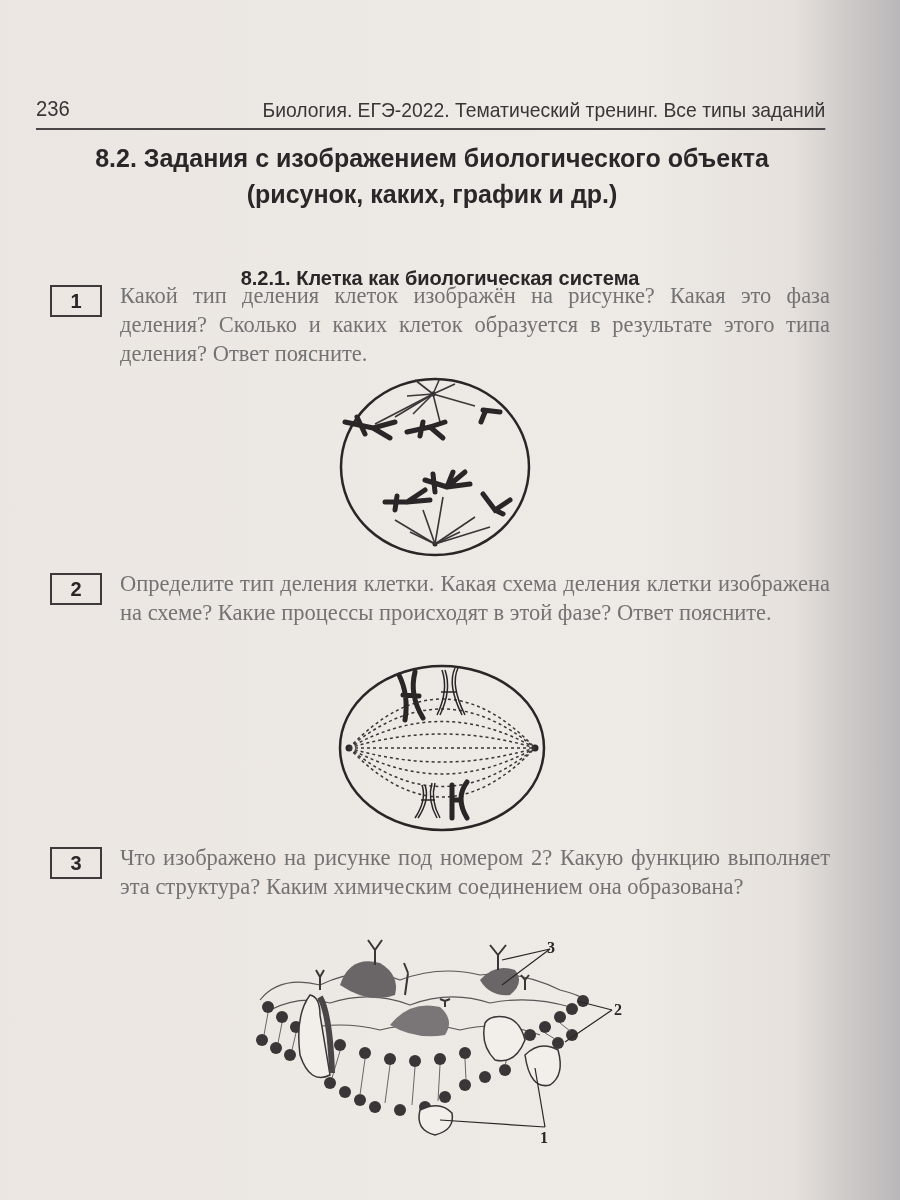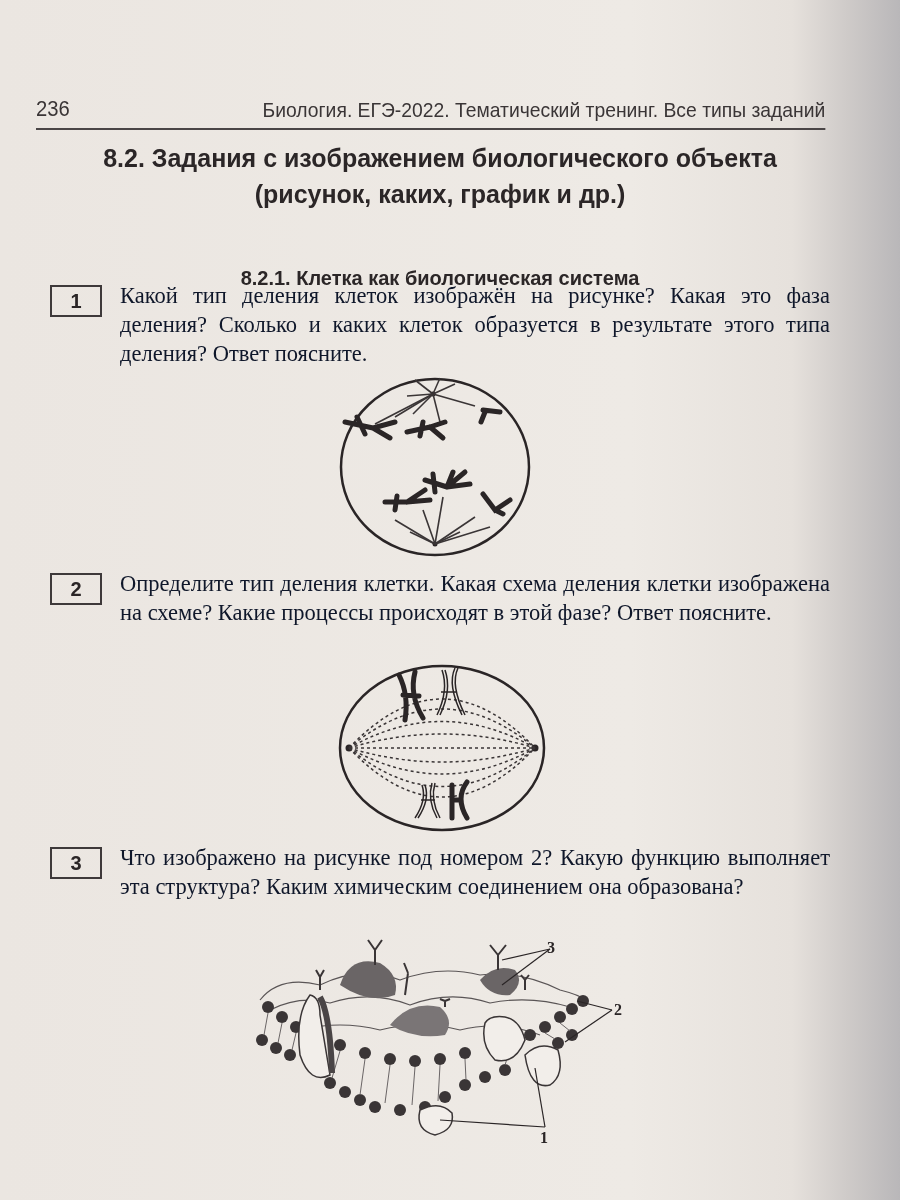--- a/index.html
+++ b/index.html
@@ -15,21 +15,21 @@
     display: flex; justify-content: space-between; align-items: flex-end;
     font-family: "Liberation Sans", sans-serif;
     font-size: 21px; color: #3a3536;
     padding-bottom: 6px;
     border-bottom: 2px solid #4a4546;
     transform: scaleX(0.92); transform-origin: left bottom;
     width: 858px;
   }
   .page-number { font-size: 22px; }
   .section-title {
-    position: absolute; left: 60px; top: 140px; width: 760px;
+    position: absolute; left: 52px; top: 140px; width: 760px;
     text-align: center;
     font-family: "Liberation Sans", sans-serif; font-weight: bold;
     font-size: 25px; line-height: 36px; color: #2b2627;
   }
   .subsection-title {
     position: absolute; left: 60px; top: 243px; width: 760px;
     text-align: center;
     font-family: "Liberation Sans", sans-serif; font-weight: bold;
     font-size: 20px; color: #2b2627; margin-top: 24px;
   }
@@ -39,21 +39,21 @@
   .task-num {
     position: absolute; left: 0; top: 0;
     width: 52px; height: 32px; border: 2px solid #3e393a;
     box-sizing: border-box;
     font-family: "Liberation Sans", sans-serif; font-weight: bold;
     font-size: 20px; text-align: center; line-height: 28px;
   }
   .task-text {
     position: absolute; left: 70px; top: -4px; width: 710px;
     font-size: 22.5px; line-height: 29px; text-align: justify;
-    color: #0f172a;
+    color: #737373;
   }
   .figure { position: absolute; }
   svg { display: block; }
 </style>
 </head>
 <body>
 
 <div class="running-head">
   <span class="page-number">236</span>
   <span>Биология. ЕГЭ-2022. Тематический тренинг. Все типы заданий</span>

